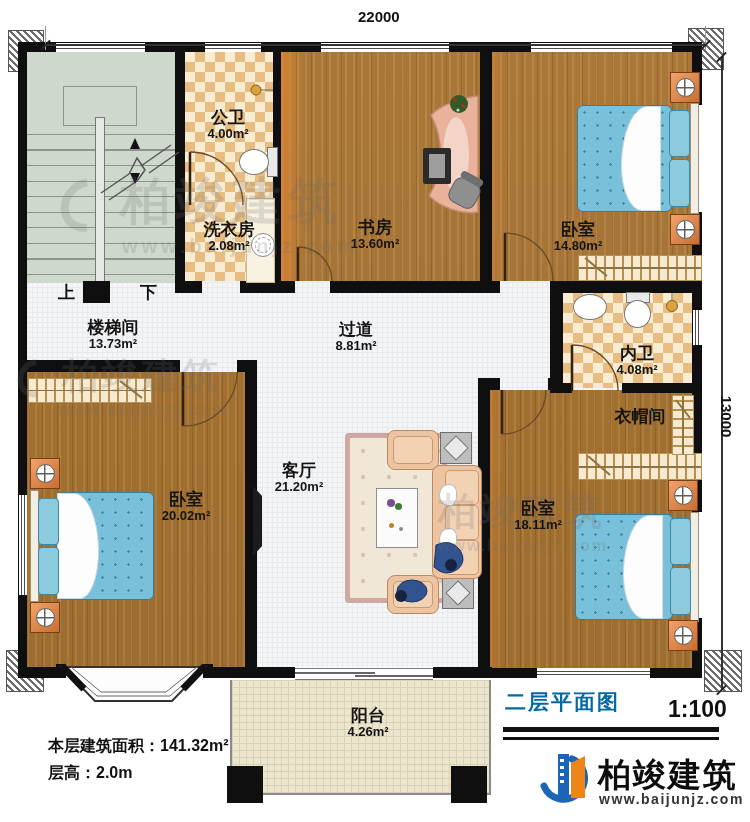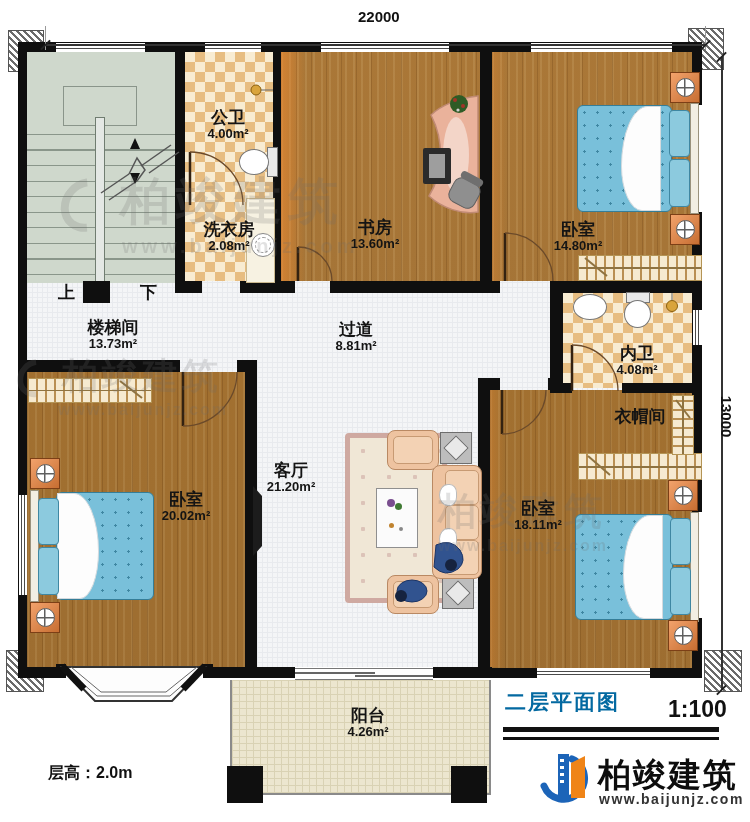--- a/index.html
+++ b/index.html
@@ -365,21 +365,21 @@
     <div class="rname">内卫</div>
     <div class="rarea">4.08m²</div>
   </div>
   <div class="rlabel" style="left:616px;top:407px;margin-left:24px;">
     <div class="rname">衣帽间</div>
   </div>
   <div class="rlabel" style="left:186px;top:490px;">
     <div class="rname">卧室</div>
     <div class="rarea">20.02m²</div>
   </div>
-  <div class="rlabel" style="left:291px;top:461px;">
+  <div class="rlabel" style="left:299px;top:461px;">
     <div class="rname">客厅</div>
     <div class="rarea">21.20m²</div>
   </div>
   <div class="rlabel" style="left:538px;top:499px;">
     <div class="rname">卧室</div>
     <div class="rarea">18.11m²</div>
   </div>
   <div class="rlabel" style="left:368px;top:706px;">
     <div class="rname">阳台</div>
     <div class="rarea">4.26m²</div>
@@ -393,20 +393,23 @@
   <div class="extline" style="left:705px;top:26px;width:1px;height:24px;"></div>
   <div class="dimtick" style="left:39px;top:44px;transform:rotate(-45deg);"></div>
   <div class="dimtick" style="left:699px;top:44px;transform:rotate(-45deg);"></div>
   <div class="dimtext" style="left:358px;top:8px;">22000</div>
 
   <div class="dimline" style="left:721px;top:57px;width:1.5px;height:633px;"></div>
   <div class="dimtick" style="left:715px;top:56px;transform:rotate(-45deg);"></div>
   <div class="dimtick" style="left:715px;top:689px;transform:rotate(-45deg);"></div>
   <div class="dimtext" style="left:706px;top:408px;transform:rotate(90deg);transform-origin:center;">13000</div>
 
+  <div class="info" style="left:48px;top:736px;">
+    <span>本层建筑面积：</span><span>141.32m²</span>
+  </div>
   <div class="info" style="left:48px;top:763px;">
     <span>层高：</span><span>2.0m</span>
   </div>
 
   <div class="title-cn" style="left:505px;top:688px;">二层平面图</div>
   <div class="title-scale" style="left:668px;top:696px;">1:100</div>
   <div class="rule" style="left:503px;top:727px;width:216px;height:5px;"></div>
   <div class="rule" style="left:503px;top:737px;width:216px;height:3px;"></div>
 
   <svg class="abs" style="left:534px;top:750px;" width="58" height="60" viewBox="0 0 58 60">

